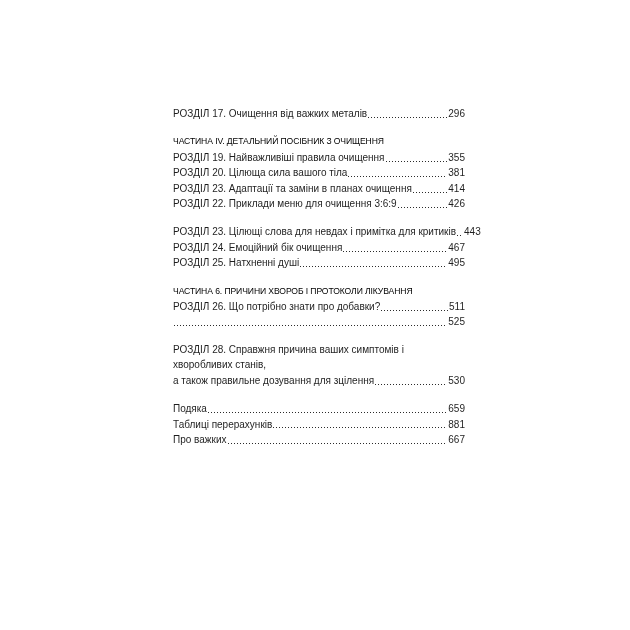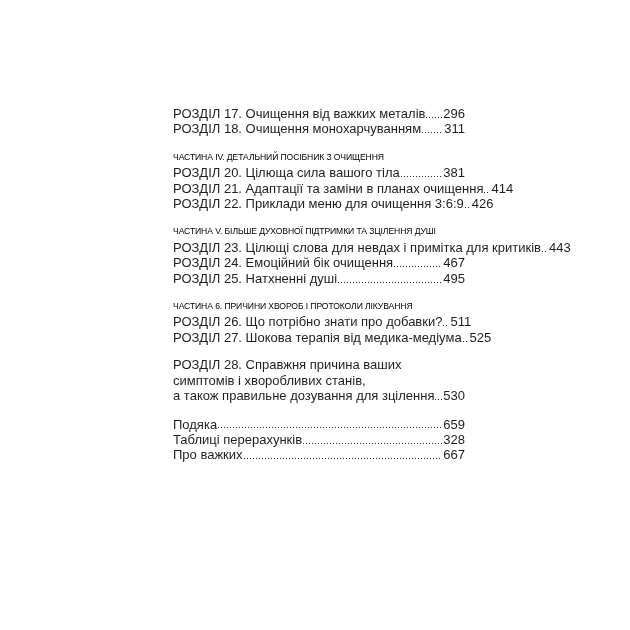--- a/index.html
+++ b/index.html
@@ -32,21 +32,21 @@
   .toc-heading {
     font-size: 8.6px;
     font-weight: normal;
     color: #000000;
     line-height: 15.4px;
     letter-spacing: -0.1px;
     white-space: nowrap;
   }
   .toc-row {
     display: flex;
-    font-size: 13px;
+    font-size: 10px;
     line-height: 15.4px;
   }
   .toc-label { white-space: nowrap; }
   .toc-leader {
     flex: 1 1 auto;
     min-width: 6px;
     margin: 0 1px;
     background-image: repeating-linear-gradient(to right, #2b2b2b 0, #2b2b2b 1px, transparent 1px, transparent 3px);
     background-size: 100% 1px;
     background-repeat: no-repeat;
@@ -60,48 +60,47 @@
 
 <div class="page">
   <div class="toc">
 
     <div class="toc-section">
       <div class="toc-row">
         <span class="toc-label">РОЗДІЛ 17. Очищення від важких металів</span>
         <span class="toc-leader"></span>
         <span class="toc-page">296</span>
       </div>
-      <div class="toc-row">
-        <span class="toc-label">РОЗДІЛ 18. Очищення монохарчуванням</span>
-        <span class="toc-leader"></span>
-        <span class="toc-page">311</span>
-      </div>
     </div>
 
     <div class="toc-section">
       <div class="toc-heading">ЧАСТИНА IV. ДЕТАЛЬНИЙ ПОСІБНИК З ОЧИЩЕННЯ</div>
+      <div class="toc-row">
+        <span class="toc-label">РОЗДІЛ 19. Найважливіші правила очищення</span>
+        <span class="toc-leader"></span>
+        <span class="toc-page">355</span>
+      </div>
       <div class="toc-row">
         <span class="toc-label">РОЗДІЛ 20. Цілюща сила вашого тіла</span>
         <span class="toc-leader"></span>
         <span class="toc-page">381</span>
       </div>
       <div class="toc-row">
-        <span class="toc-label">РОЗДІЛ 21. Адаптації та заміни в планах очищення</span>
+        <span class="toc-label">РОЗДІЛ 23. Адаптації та заміни в планах очищення</span>
         <span class="toc-leader"></span>
         <span class="toc-page">414</span>
       </div>
       <div class="toc-row">
         <span class="toc-label">РОЗДІЛ 22. Приклади меню для очищення 3:6:9</span>
         <span class="toc-leader"></span>
         <span class="toc-page">426</span>
       </div>
     </div>
 
     <div class="toc-section">
-      <div class="toc-heading">ЧАСТИНА V. БІЛЬШЕ ДУХОВНОЇ ПІДТРИМКИ ТА ЗЦІЛЕННЯ ДУШІ</div>
       <div class="toc-row">
         <span class="toc-label">РОЗДІЛ 23. Цілющі слова для невдах і примітка для критиків</span>
         <span class="toc-leader"></span>
         <span class="toc-page">443</span>
       </div>
       <div class="toc-row">
         <span class="toc-label">РОЗДІЛ 24. Емоційний бік очищення</span>
         <span class="toc-leader"></span>
         <span class="toc-page">467</span>
       </div>
@@ -113,21 +112,20 @@
     </div>
 
     <div class="toc-section">
       <div class="toc-heading">ЧАСТИНА 6. ПРИЧИНИ ХВОРОБ І ПРОТОКОЛИ ЛІКУВАННЯ</div>
       <div class="toc-row">
         <span class="toc-label">РОЗДІЛ 26. Що потрібно знати про добавки?</span>
         <span class="toc-leader"></span>
         <span class="toc-page">511</span>
       </div>
       <div class="toc-row">
-        <span class="toc-label">РОЗДІЛ 27. Шокова терапія від медика-медіума</span>
         <span class="toc-leader"></span>
         <span class="toc-page">525</span>
       </div>
       <div class="toc-row wrap-first">
         <span class="toc-label">РОЗДІЛ 28. Справжня причина ваших симптомів і хворобливих станів,</span>
       </div>
       <div class="toc-row">
         <span class="toc-label">а також правильне дозування для зцілення</span>
         <span class="toc-leader"></span>
         <span class="toc-page">530</span>
@@ -136,21 +134,21 @@
 
     <div class="toc-section extra-gap">
       <div class="toc-row">
         <span class="toc-label">Подяка</span>
         <span class="toc-leader"></span>
         <span class="toc-page">659</span>
       </div>
       <div class="toc-row">
         <span class="toc-label">Таблиці перерахунків</span>
         <span class="toc-leader"></span>
-        <span class="toc-page">328</span>
+        <span class="toc-page">881</span>
       </div>
       <div class="toc-row">
         <span class="toc-label">Про важких</span>
         <span class="toc-leader"></span>
         <span class="toc-page">667</span>
       </div>
     </div>
 
   </div>
 </div>

